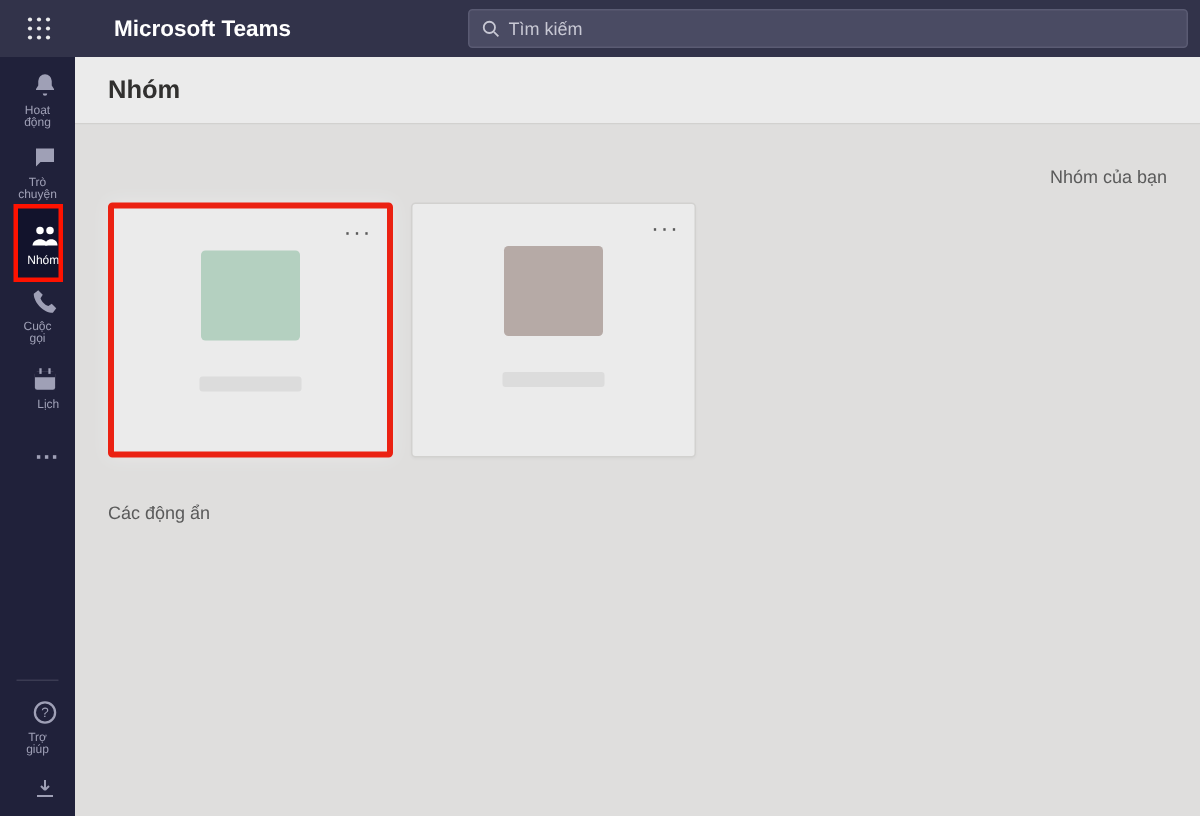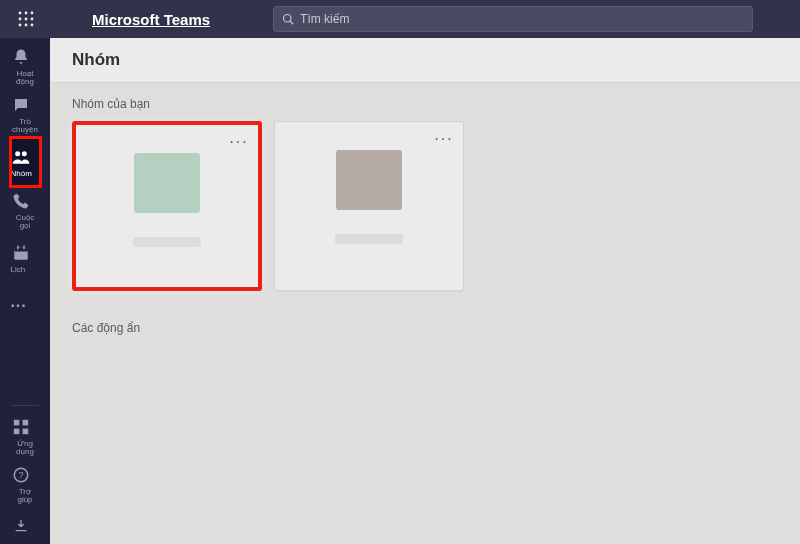--- a/index.html
+++ b/index.html
@@ -4,50 +4,50 @@
 <style>
   * { margin: 0; padding: 0; box-sizing: border-box; font-family: 'Segoe UI', Arial, sans-serif; }
   html, body { width: 800px; height: 544px; overflow: hidden; }
   .app { display: flex; flex-direction: column; width: 100%; height: 100%; }
   .titlebar {
     height: 38px; background: #32334a; color: #fff; display: flex; align-items: center;
     padding: 0 8px; gap: 24px;
   }
   .waffle { width: 36px; height: 36px; display: flex; align-items: center; justify-content: center; }
   .waffle svg { fill: #fff; opacity: .9; }
-  .app-title { font-size: 15px; font-weight: 600; margin-left: 24px; text-decoration: underline; }
-  .search-wrap { flex: 1; display: flex; justify-content: center; }
+  .app-title { font-size: 15px; font-weight: 600; margin-left: 8px; }
+  .search-wrap { flex: 1; display: flex; justify-content: flex-end; }
   .search {
     width: 480px; height: 26px; background: #4a4b63; border: 1px solid #5a5b73; border-radius: 3px;
     display: flex; align-items: center; padding: 0 8px; color: #c8c8d4;
   }
   .search input {
     flex: 1; background: transparent; border: none; outline: none; color: #d0d0dc; font-size: 12px;
     margin-left: 6px;
   }
   .search input::placeholder { color: #c8c8d4; }
   .body { flex: 1; display: flex; }
   .rail { width: 50px; background: #20213a; display: flex; flex-direction: column; align-items: center; padding-top: 4px; }
-  .rail-item { width: 29px; height: 48px; display: flex; flex-direction: column; align-items: flex-start; justify-content: center; cursor: pointer; color: #9fa0b6; }
+  .rail-item { width: 29px; height: 48px; display: flex; flex-direction: column; align-items: flex-end; justify-content: center; cursor: pointer; color: #9fa0b6; }
   .rail-item.active { background: #12132c; color: #fff; position: relative; }
   .rail-item.highlighted::after {
     content:""; position:absolute; inset:-2px; border:3px solid #ff1200; pointer-events:none;
   }
   .rail-item .ic { width: 20px; height: 20px; display: flex; align-items: center; justify-content: center; }
   .rail-item svg { fill: currentColor; }
   .rail-label { font-size: 8px; margin-top: 3px; text-align: center; line-height: 1; }
   .rail-spacer { flex: 1; }
   .rail-divider { height: 1px; width: 28px; background: #3a3b52; margin: 6px 0; }
   .main { flex: 1; background: #f1f0ef; position: relative; }
   .overlay { position: absolute; inset: 0; background: rgba(120,120,120,.15); pointer-events: none; }
   .main-header {
     background: #fff; padding: 12px 22px; border-bottom: 1px solid #e2e1df;
   }
   .main-header h1 { font-size: 17px; font-weight: 700; color: #252423; }
-  .section-title { font-size: 12px; color: #555; padding: 14px 22px 10px; }
+  .section-title { font-size: 12px; color: #555; padding: 28px 22px 10px; text-align: right; }
   .cards { display: flex; gap: 12px; padding: 0 22px; }
   .card {
     width: 190px; height: 170px; background: #fff; border: 1px solid #e2e1df; border-radius: 3px;
     position: relative; display: flex; flex-direction: column; align-items: center; padding-top: 28px;
     box-shadow: 0 1px 2px rgba(0,0,0,.04);
   }
   .card.highlighted { border: 4px solid #ff1200; box-shadow: 0 0 12px rgba(255,255,255,0.9); }
   .card .more { position: absolute; top: 8px; right: 10px; font-size: 16px; color: #555; letter-spacing: 1px; cursor: pointer; }
   .card .avatar { width: 66px; height: 60px; border-radius: 3px; display: flex; align-items: center; justify-content: center; font-size: 20px; color: #666; }
   .avatar.green { background: #bfe0cd; }
@@ -138,31 +138,20 @@
           </span>
         <span class="rail-label">Lịch</span>
       </div>
       <div class="rail-item">
         <span class="three-dots">···</span>
       </div>
       <div class="rail-spacer"></div>
       <div class="rail-divider"></div>
       <div class="rail-item">
         <span class="ic">
-            <svg width="16" height="16" viewBox="0 0 20 20">
-              <rect x="1" y="1" width="7" height="7"></rect>
-              <rect x="12" y="1" width="7" height="7"></rect>
-              <rect x="1" y="12" width="7" height="7"></rect>
-              <rect x="12" y="12" width="7" height="7"></rect>
-            </svg>
-          </span>
-        <span class="rail-label">Ứng dụng</span>
-      </div>
-      <div class="rail-item">
-        <span class="ic">
             <svg width="18" height="18" viewBox="0 0 24 24">
               <circle cx="12" cy="12" r="9" fill="none" stroke="currentColor" stroke-width="2"></circle>
               <text x="12" y="16" text-anchor="middle" font-size="12" fill="currentColor">?</text>
             </svg>
           </span>
         <span class="rail-label">Trợ giúp</span>
       </div>
       <div class="rail-item" style="height:36px">
         <span class="ic">
             <svg width="16" height="16" viewBox="0 0 24 24">

